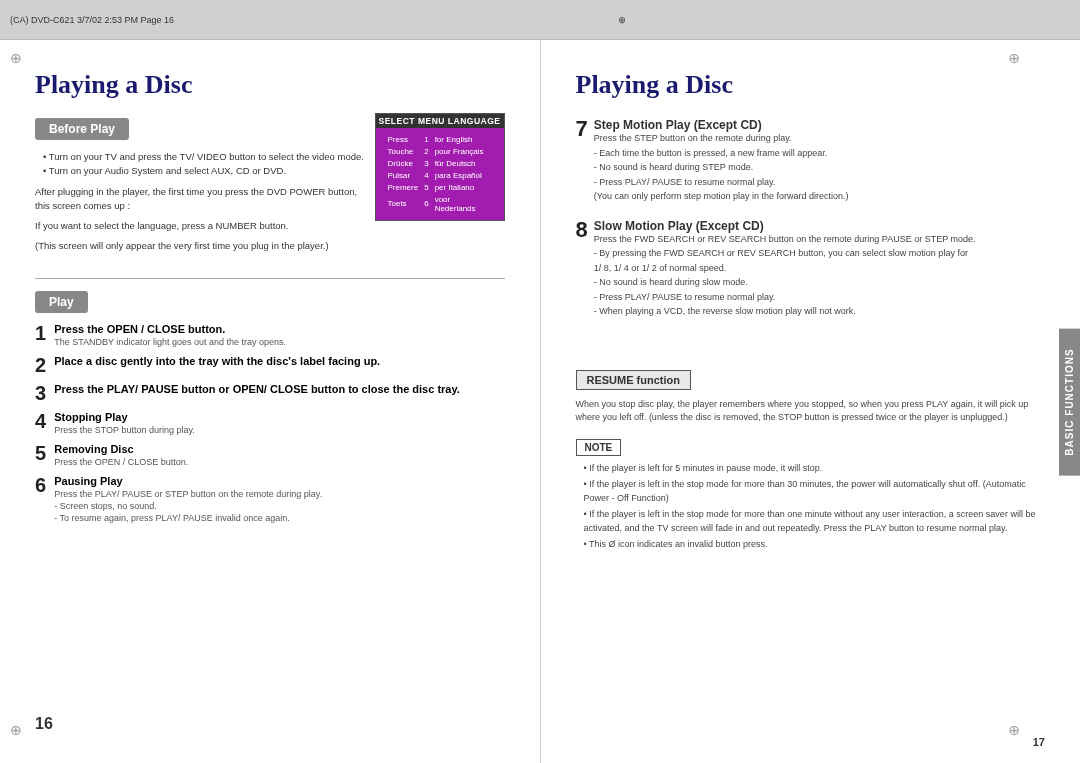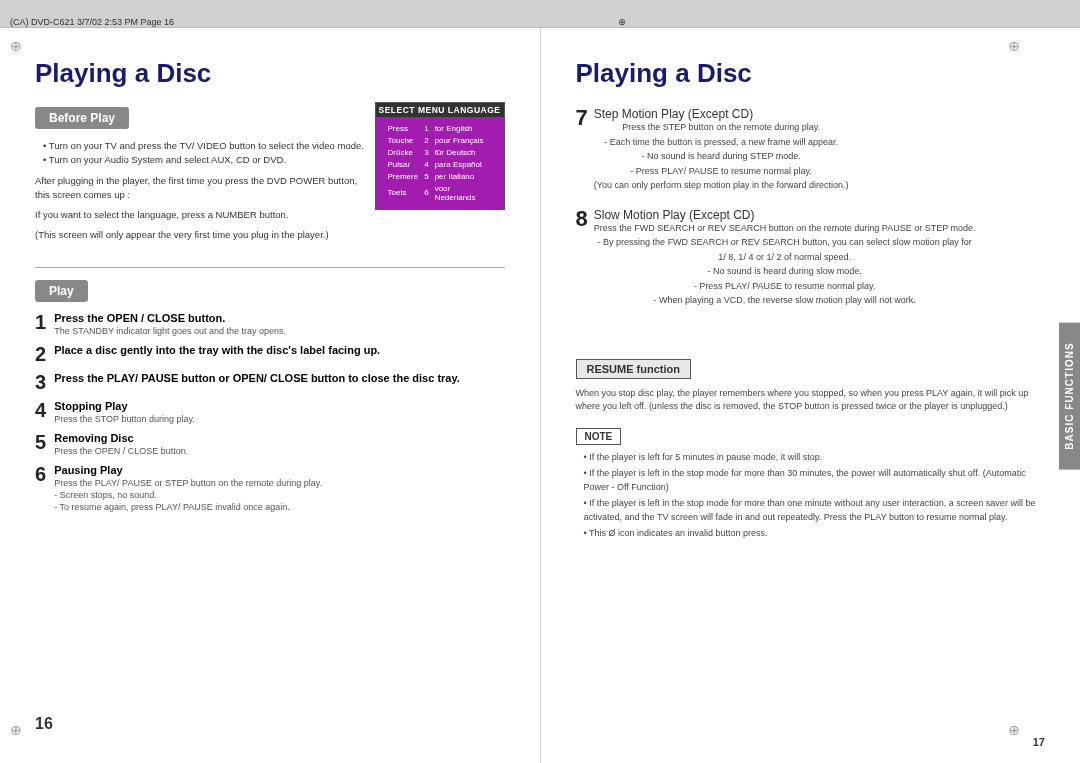--- a/index.html
+++ b/index.html
@@ -9,23 +9,23 @@
       font-family: Arial, sans-serif;
       font-size: 11px;
       background: #f0f0f0;
       overflow: hidden;
       display: flex;
       flex-direction: column;
     }
     
     .top-bar {
       background: #d0d0d0;
-      height: 28px;
+      height: 40px;
       display: flex;
-      align-items: flex-end;
+      align-items: center;
       padding: 0 10px;
       font-size: 9px;
       color: #333;
       border-bottom: 1px solid #bbb;
     }
     .top-bar-center {
       flex: 1;
       display: flex;
       justify-content: center;
     }
@@ -50,21 +50,21 @@
       background: white;
       padding: 30px 35px 25px 35px;
       position: relative;
     }
     
     .page-title {
       font-size: 26px;
       font-weight: bold;
       color: #1a1a6e;
       margin-bottom: 18px;
-      font-family: Liberation Sans, sans-serif;
+      font-family: Liberation Serif, serif;
     }
     
     .section-box {
       background: #888;
       color: white;
       padding: 4px 14px;
       font-size: 12px;
       font-weight: bold;
       display: inline-block;
       margin-bottom: 10px;
@@ -121,32 +121,31 @@
       border: none;
       border-top: 1px solid #aaa;
       margin: 12px 0;
     }
     
     .step-right {
       margin-bottom: 14px;
     }
     .step-right .step-heading {
       font-size: 12px;
-      font-weight: normal;
+      font-weight: bold;
       color: #333;
       margin-bottom: 3px;
     }
     .step-right .step-body {
       font-size: 9px;
       color: #444;
       line-height: 1.5;
     }
     .step-right .step-body p {
       margin-bottom: 1px;
-      text-align: center;
     }
     
     .resume-box {
       border: 1.5px solid #555;
       background: #e8e8e8;
       padding: 3px 10px;
       display: inline-block;
       font-size: 11px;
       font-weight: bold;
       color: #333;

